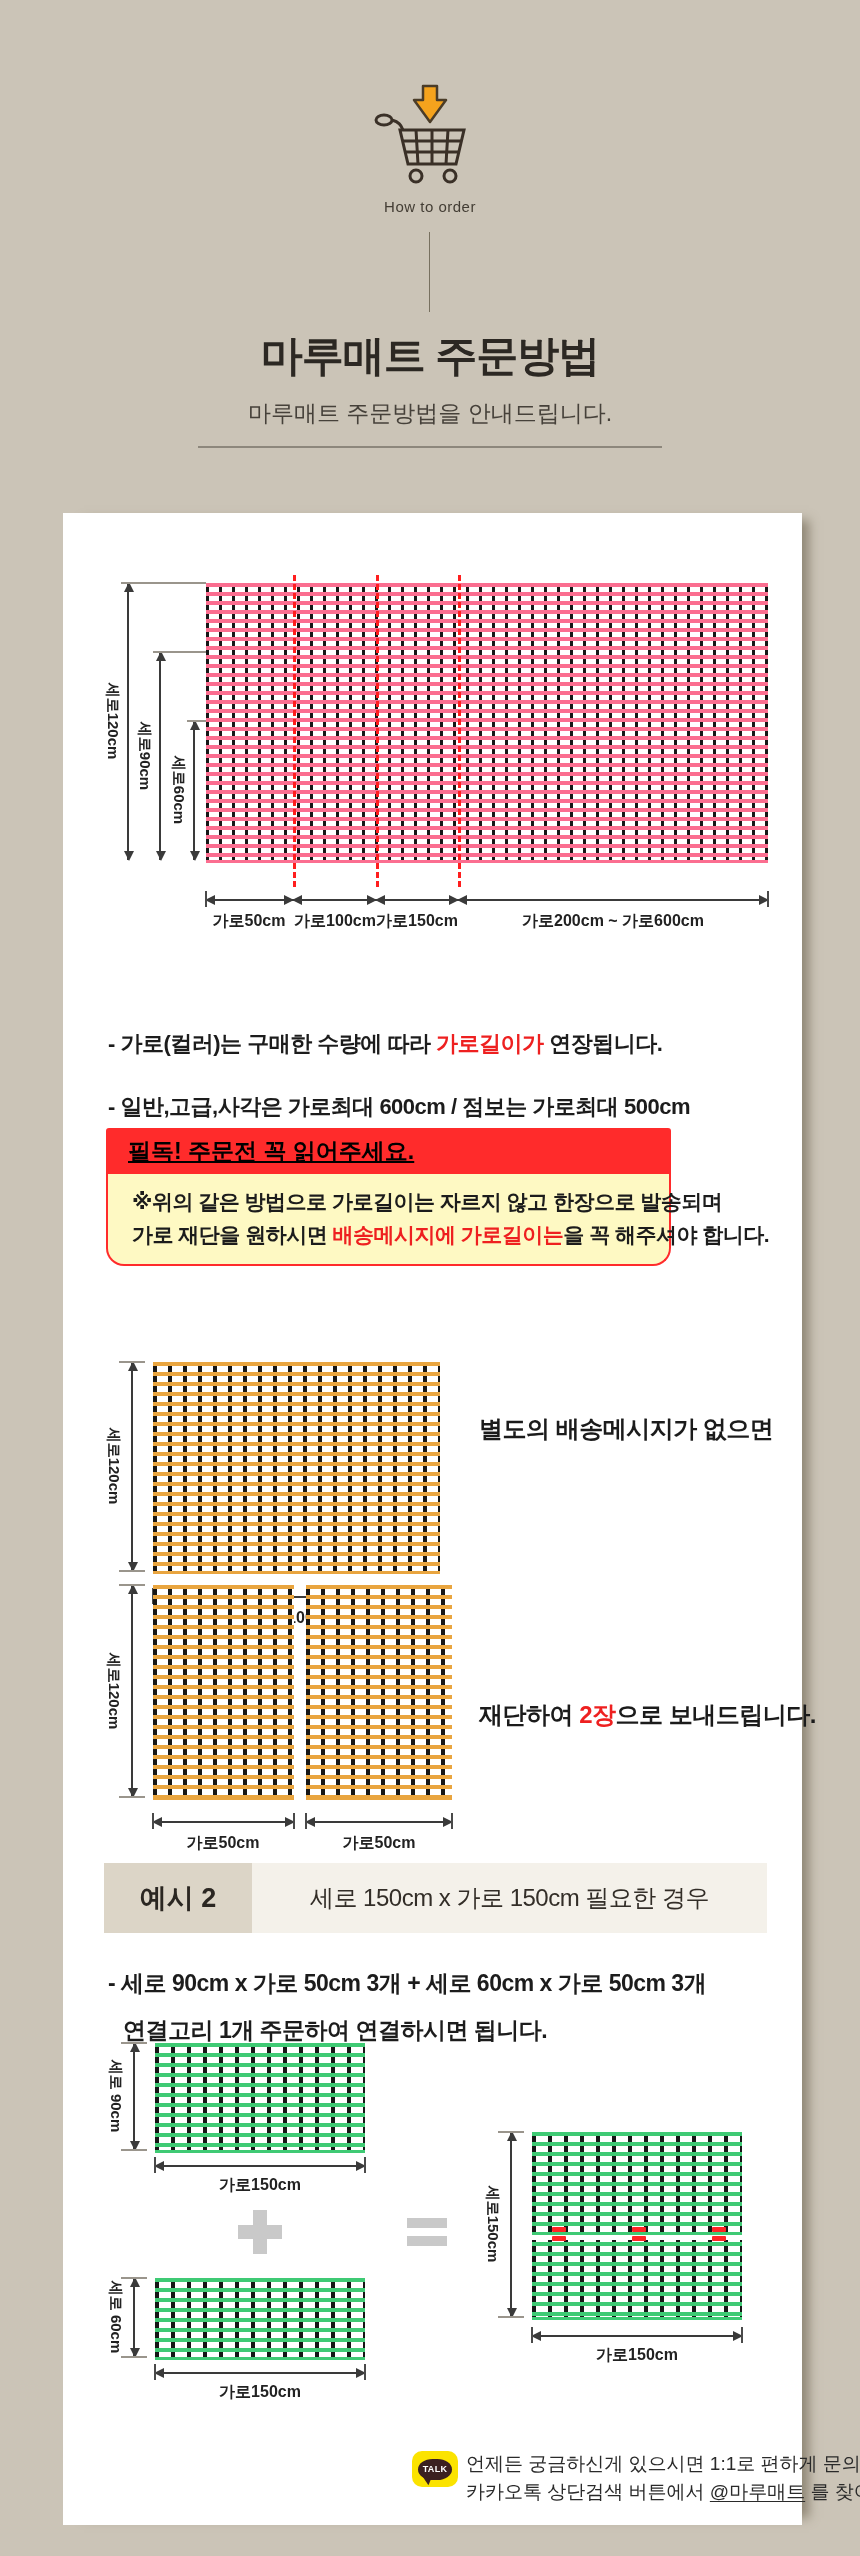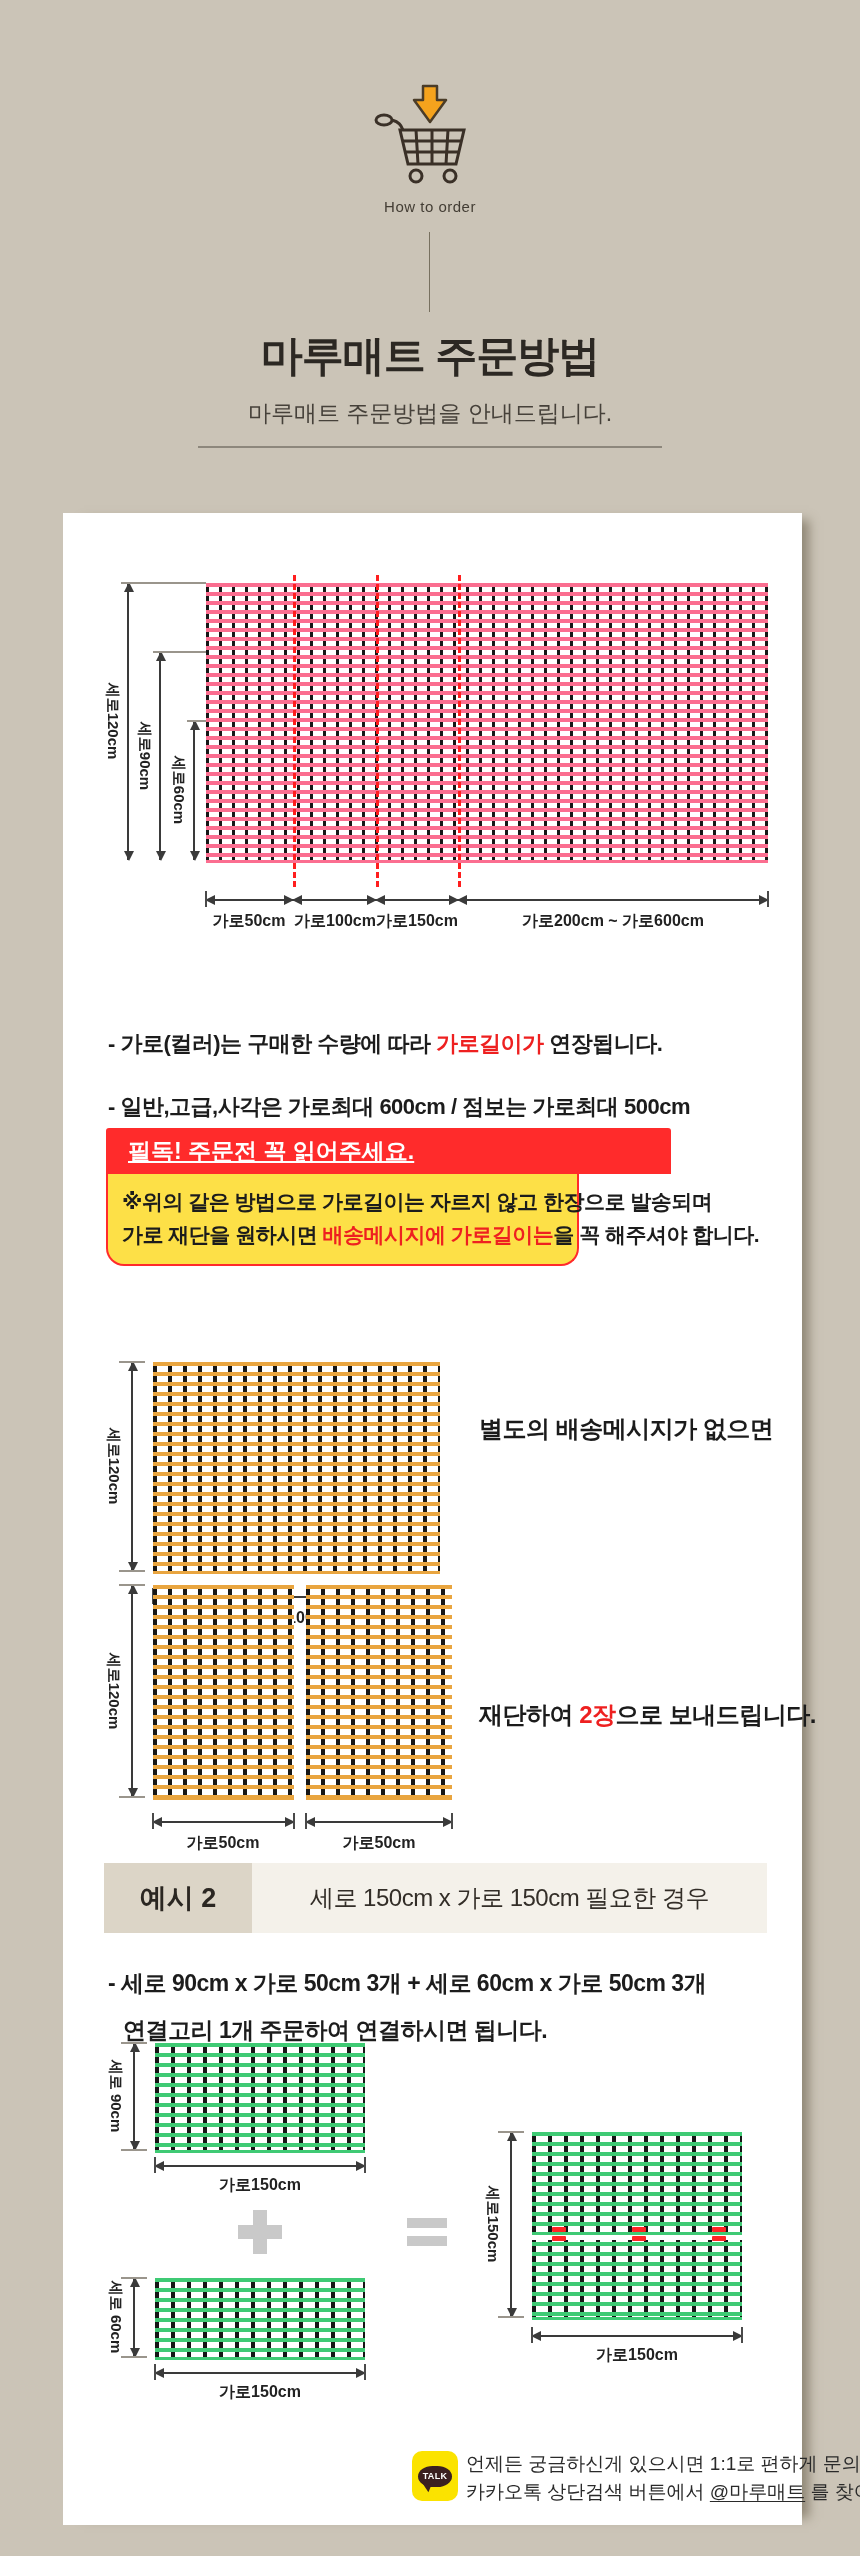--- a/index.html
+++ b/index.html
@@ -31,38 +31,38 @@
   .vdim{position:absolute;width:0;border-left:2px solid #3a3a3a;}
   .vdim::before{content:"";position:absolute;top:-1px;left:-5px;border-left:5px solid transparent;border-right:5px solid transparent;border-bottom:10px solid #3a3a3a;}
   .vdim::after{content:"";position:absolute;bottom:-1px;left:-5px;border-left:5px solid transparent;border-right:5px solid transparent;border-top:10px solid #3a3a3a;}
   .tickh{position:absolute;height:2px;background:#9a958c;}
   .tickv{position:absolute;width:2px;background:#4a4a4a;}
   .hlabel{position:absolute;transform:translateX(-50%);font-size:16px;font-weight:700;color:#222;white-space:nowrap;}
   .vlabel{position:absolute;transform:translate(-50%,-50%) rotate(90deg);font-size:15px;font-weight:700;color:#222;white-space:nowrap;}
   
   .bullet{position:absolute;left:45px;font-size:22px;font-weight:700;letter-spacing:-.5px;color:#1c1c1c;white-space:nowrap;}
   .red{color:#ee2020;}
-  .warn-head{position:absolute;left:43px;width:565px;height:46px;background:#ff2b2b;color:#ffffff;
+  .warn-head{position:absolute;left:43px;width:565px;height:46px;background:#ff2b2b;color:#000000;
              font-size:23px;font-weight:700;line-height:46px;padding-left:22px;box-sizing:border-box;border-radius:3px 3px 0 0;}
   .warn-head span{text-decoration:underline;}
-  .warn-body{position:absolute;left:43px;width:473px;background:#fde047;border:2px solid #ff2b2b;border-top:none;
-             border-radius:0 0 18px 18px;box-sizing:border-box;padding:11px 14px 13px 14px;
+  .warn-body{position:absolute;left:43px;width:565px;background:#fef9c3;border:2px solid #ff2b2b;border-top:none;
+             border-radius:0 0 18px 18px;box-sizing:border-box;padding:11px 14px 13px 24px;
              font-size:21px;font-weight:700;letter-spacing:-.5px;color:#1c1c1c;line-height:33px;white-space:nowrap;}
   .exbar{position:absolute;left:41px;width:663px;height:70px;background:#f4f1ea;display:flex;align-items:stretch;}
   .exbadge{width:148px;background:#dcd5c7;display:flex;align-items:center;justify-content:center;
            font-size:27px;font-weight:700;color:#2b2722;}
   .extitle{flex:1;display:flex;align-items:center;justify-content:center;font-size:24px;font-weight:500;color:#332e28;letter-spacing:-.5px;}
   .note{position:absolute;left:416px;font-size:24px;font-weight:600;letter-spacing:-.5px;color:#1b1b1b;white-space:nowrap;}
   .desc{position:absolute;left:45px;font-size:23px;font-weight:600;letter-spacing:-.5px;color:#1c1c1c;white-space:nowrap;}
   .desc b{font-weight:700;}
   
   .bar-gray{position:absolute;background:#c9c9c9;}
   .conn{position:absolute;width:14px;height:5px;background:#ff2525;border-radius:1px;}
   
-  .kakao{position:absolute;left:349px;top:1938px;width:46px;height:50px;background:#fbe300;border-radius:10px;
+  .kakao{position:absolute;left:349px;top:1938px;width:46px;height:36px;background:#fbe300;border-radius:10px;
          display:flex;align-items:center;justify-content:center;}
   .bubble{position:relative;width:34px;height:21px;background:#3b2020;border-radius:50%/58%;
           display:flex;align-items:center;justify-content:center;color:#fff;font-size:9px;font-weight:800;letter-spacing:.3px;}
   .bubble::after{content:"";position:absolute;left:4px;bottom:-5px;border-left:7px solid transparent;border-right:2px solid transparent;border-top:8px solid #3b2020;transform:rotate(8deg);}
   .foot{position:absolute;left:403px;font-size:19px;font-weight:500;color:#2a2a2a;white-space:nowrap;}
   .foot u{text-decoration:underline;text-underline-offset:3px;}
 </style>
 </head>
 <body>
 

